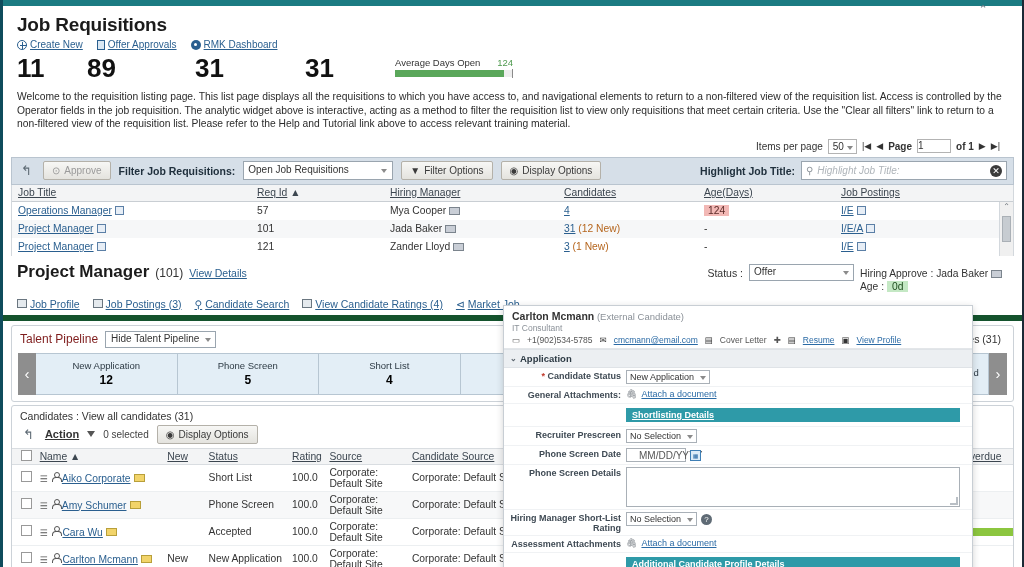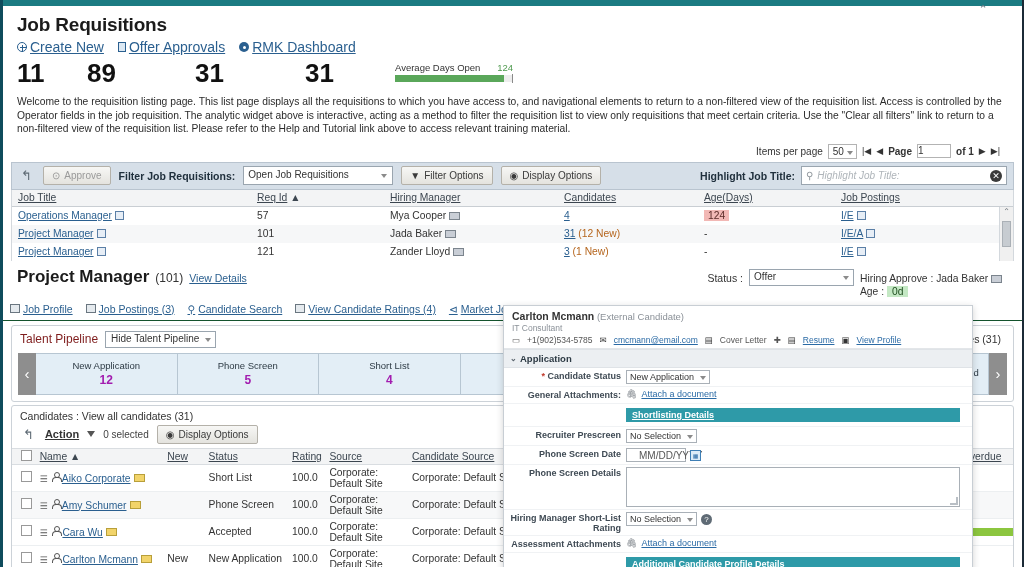--- a/index.html
+++ b/index.html
@@ -14,21 +14,21 @@
          border-left:3px solid #0f4c5c; border-right:2px solid #1b2a36; }
   .topbar { height:6px; background:#1b7b82; width:100%; }
   .collapse-chev { position:absolute; right:30px; top:2px; width:18px; height:14px;
      color:#6b7b85; font-size:11px; text-align:center; line-height:14px; cursor:pointer;}
 
   
   .page-head { padding:6px 14px 0 14px; }
   h1.page-title { font-size:19px; font-weight:bold; color:#1b1b1b; margin:2px 0 3px 0;
      letter-spacing:-0.2px; }
   .quick-links { display:flex; gap:14px; align-items:center; padding-bottom:2px;}
-  .qlink { display:flex; align-items:center; gap:3px; color:#2a5f8f; font-size:14px;
+  .qlink { display:flex; align-items:center; gap:3px; color:#2a5f8f; font-size:10px;
      text-decoration:underline; cursor:pointer; }
   .qlink .ic { font-size:10px; text-decoration:none; display:inline-block;}
   .ic-circle-plus{ width:10px;height:10px;border:1px solid #2a5f8f;border-radius:50%;
      position:relative;}
   .ic-circle-plus:before{content:"";position:absolute;left:4px;top:1.5px;width:1px;height:7px;background:#2a5f8f;}
   .ic-circle-plus:after{content:"";position:absolute;top:4px;left:1.5px;height:1px;width:7px;background:#2a5f8f;}
   .ic-doc{width:8px;height:10px;border:1px solid #2a5f8f;background:#dbe8f3;}
   .ic-gear{width:10px;height:10px;border-radius:50%;background:#2a5f8f;position:relative;}
   .ic-gear:after{content:"";position:absolute;left:3.5px;top:3.5px;width:3px;height:3px;border-radius:50%;background:#fff;}
 
@@ -105,22 +105,22 @@
   .dh-id { font-size:12px; color:#333;}
   .dh-link { font-size:10.5px; color:#2a5f8f; text-decoration:underline; cursor:pointer;}
   .status-box { margin-left:auto; display:flex; align-items:center; gap:6px; font-size:10.5px;}
   .st-sel { width:105px; border:1px solid #9aa5af; background:#fff; height:17px;
      font-size:10px; padding:1px 14px 1px 4px; position:relative;}
   .st-sel:after{content:"";position:absolute;right:4px;top:6px;border-left:3px solid transparent;
      border-right:3px solid transparent;border-top:4px solid #8b8b8b;}
   .hm-box { font-size:10.3px; line-height:13px; width:148px;}
   .badge-green{ background:#c4e8c4; padding:0 5px; color:#1f4d1f; }
 
-  .tabs-row { display:flex; gap:13px; padding:3px 14px 5px 7px; font-size:10.5px;
-     border-bottom:1px solid #14532d;}
+  .tabs-row { display:flex; gap:13px; padding:3px 14px 5px 14px; font-size:10.5px;
+     border-bottom:6px solid #14532d;}
   .tab { color:#2a5f8f; text-decoration:underline; cursor:pointer; display:flex;
      align-items:center; gap:3px;}
   .tab-ic { display:inline-block; width:10px; height:9px; border:1px solid #6a7680;
      background:#e5eaee;}
 
   
   .pipe-wrap { margin:4px 8px 0 8px; border:1px solid #ccd2d8; border-radius:3px;
      background:#fff; padding:5px 0 0 0; position:relative;}
   .pipe-head { display:flex; align-items:center; gap:7px; padding:0 8px 5px 8px;}
   .pipe-title { font-size:12px; color:#7f1d1d;}
@@ -129,21 +129,21 @@
   .pipe-sel:after{content:"";position:absolute;right:4px;top:6px;border-left:3px solid transparent;
      border-right:3px solid transparent;border-top:4px solid #8b8b8b;}
   .pipe-strip { display:flex; align-items:stretch; height:42px; margin:0 6px 6px 6px;}
   .pipe-arrow { width:18px; background:#8e8e8e; color:#fff; display:flex;
      align-items:center; justify-content:center; font-size:15px; cursor:pointer;}
   .pipe-stage { flex:1; background:#e3eef6; border:1px solid #b7c6d2; border-left:none;
      display:flex; flex-direction:column; align-items:center; justify-content:center;
      cursor:pointer;}
   .pipe-stage:first-of-type{border-left:1px solid #b7c6d2;}
   .ps-label { font-size:9.5px; color:#2d3a44; display:flex; align-items:center; gap:3px;}
-  .ps-count { font-size:12px; font-weight:bold; color:#a21caf; margin-top:2px;}
+  .ps-count { font-size:12px; font-weight:bold; color:#000000; margin-top:2px;}
   .caret-dn { width:0;height:0;border-left:4px solid transparent;border-right:4px solid transparent;
      border-top:6px solid #333;}
 
   
   .cand-wrap { margin:3px 8px 0 8px; border:1px solid #ccd2d8; border-radius:3px; background:#fff;}
   .cand-head { font-size:10.5px; padding:4px 8px 3px 8px; color:#333;}
   .cand-tb { display:flex; align-items:center; gap:8px; padding:0 8px 4px 8px;}
   .act { font-weight:bold; font-size:11px; text-decoration:underline; cursor:pointer;}
   .sel-txt { font-size:10px; color:#444;}
   .ct-head { display:flex; font-size:10.3px; background:#f3f4f5; border-top:1px solid #d9dde1;

